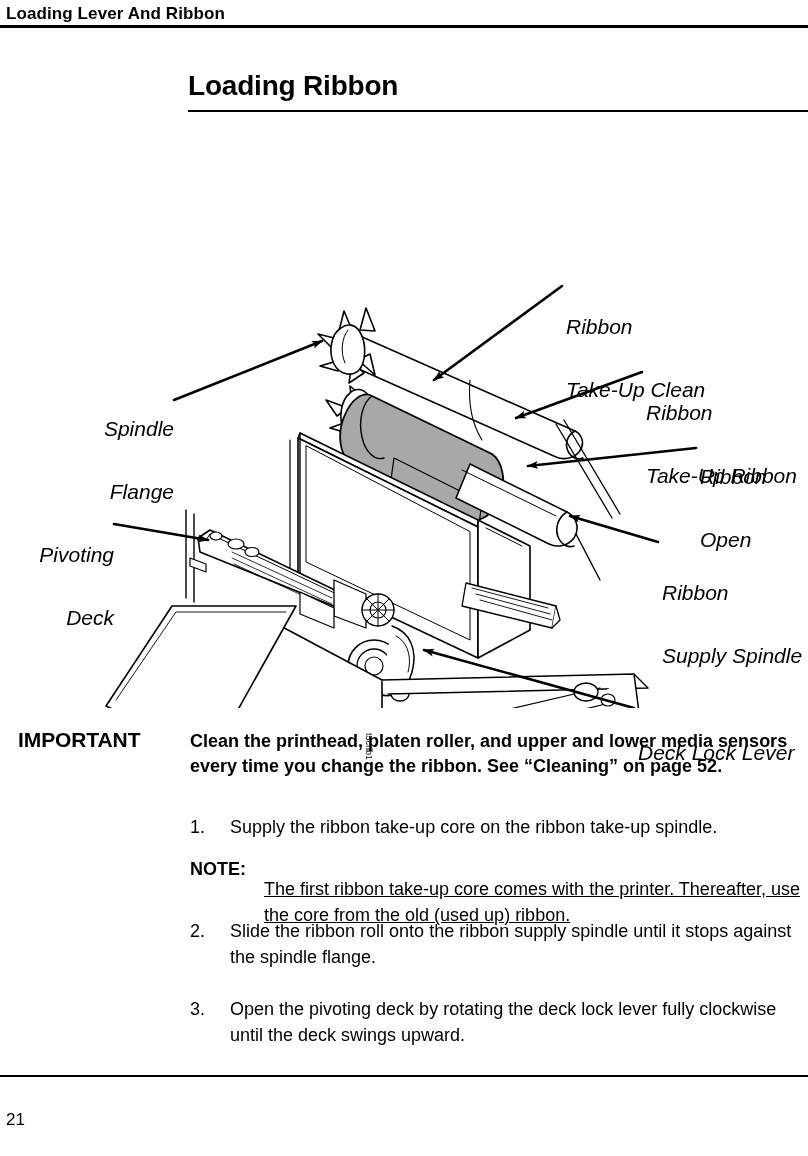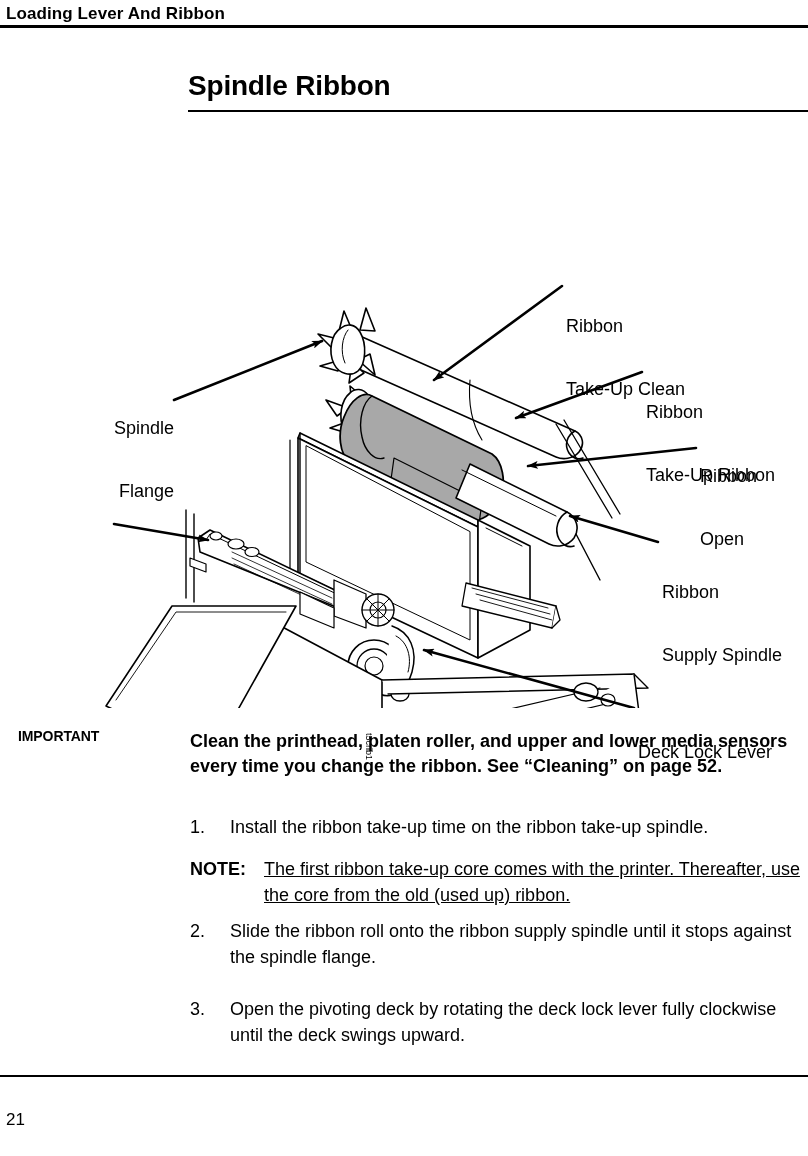--- a/index.html
+++ b/index.html
@@ -59,23 +59,24 @@
     position: absolute;
     left: 0;
     top: 128px;
     width: 808px;
     height: 580px;
   }
   #figure svg { display: block; }
 
   .callout {
     position: absolute;
-    font-size: 18px;
+    font-size: 21px;
     line-height: 21px;
     white-space: pre;
+    font-style: italic;
   }
   .callout.right { text-align: left; }
   .callout.leftal { text-align: right; }
 
   #cl-take-up-core     { left: 566px; top: 146px; }
   #cl-take-up-spindle  { left: 646px; top: 232px; }
   #cl-ribbon-roll      { left: 700px; top: 296px; }
   #cl-supply-spindle   { left: 662px; top: 412px; }
   #cl-deck-lock-lever  { left: 638px; top: 572px; }
   #cl-spindle-flange   { right: 634px; top: 248px; }
@@ -90,21 +91,21 @@
     transform-origin: left top;
     white-space: nowrap;
     color: #000;
   }
 
   
   #important-label {
     position: absolute;
     left: 18px;
     top: 728px;
-    font-size: 14px;
+    font-size: 21px;
     font-weight: bold;
     letter-spacing: -0.1px;
   }
   #important-body {
     position: absolute;
     left: 190px;
     top: 729px;
     width: 612px;
     font-size: 18px;
     font-weight: bold;
@@ -143,20 +144,21 @@
   }
   .note .note-label {
     position: absolute;
     left: 0;
     top: 0;
     font-weight: bold;
   }
   .note .note-txt {
     display: block;
     margin-left: 74px;
+    margin-top: 20px;
   }
   #note-1 { top: 856px; }
 
   
   #foot-rule {
     position: absolute;
     left: 0;
     top: 1075px;
     width: 808px;
     height: 2px;
@@ -168,21 +170,21 @@
     top: 1110px;
     font-size: 17px;
   }
 </style>
 </head>
 <body>
 
 <div id="running-head">Loading Lever And Ribbon</div>
 <div id="head-rule"></div>
 
-<div id="section-heading">Spindle Ribbon</div>
+<div id="section-heading">Loading Ribbon</div>
 <div id="heading-rule"></div>
 
 <div id="figure">
 
   <svg width="808" height="580" viewBox="0 0 808 580">
     <defs>
       <marker id="arrowhead" markerWidth="11" markerHeight="8" refX="10" refY="4" orient="auto" markerUnits="userSpaceOnUse">
         <path d="M0,0 L11,4 L0,8 L2.5,4 Z" fill="#000"></path>
       </marker>
     </defs>
@@ -355,30 +357,34 @@
 
   <div class="callout leftal" id="cl-spindle-flange">
     <div>Spindle</div>
     <div>Flange</div>
   </div>
 
   <div class="callout right" id="cl-deck-lock-lever">
     <div>Deck Lock Lever</div>
   </div>
 
+  <div class="callout leftal" id="cl-pivoting-deck">
+    <div>Pivoting</div>
+    <div>Deck</div>
+  </div>
 
   <div id="figure-id">t5crib1</div>
 </div>
 
 <div id="important-label">IMPORTANT</div>
 <div id="important-body">Clean the printhead, platen roller, and upper and lower media sensors every time you change the ribbon. See “Cleaning” on page 52.</div>
 
 <div class="step" id="step-1">
   <span class="num">1.</span>
-  <span class="txt">Install the ribbon take-up time on the ribbon take-up spindle.</span>
+  <span class="txt">Supply the ribbon take-up core on the ribbon take-up spindle.</span>
 </div>
 
 <div class="note" id="note-1">
   <span class="note-label">NOTE:</span>
   <span class="note-txt">The first ribbon take-up core comes with the printer. Thereafter, use the core from the old (used up) ribbon.</span>
 </div>
 
 <div class="step" id="step-2">
   <span class="num">2.</span>
   <span class="txt">Slide the ribbon roll onto the ribbon supply spindle until it stops against the spindle flange.</span>

